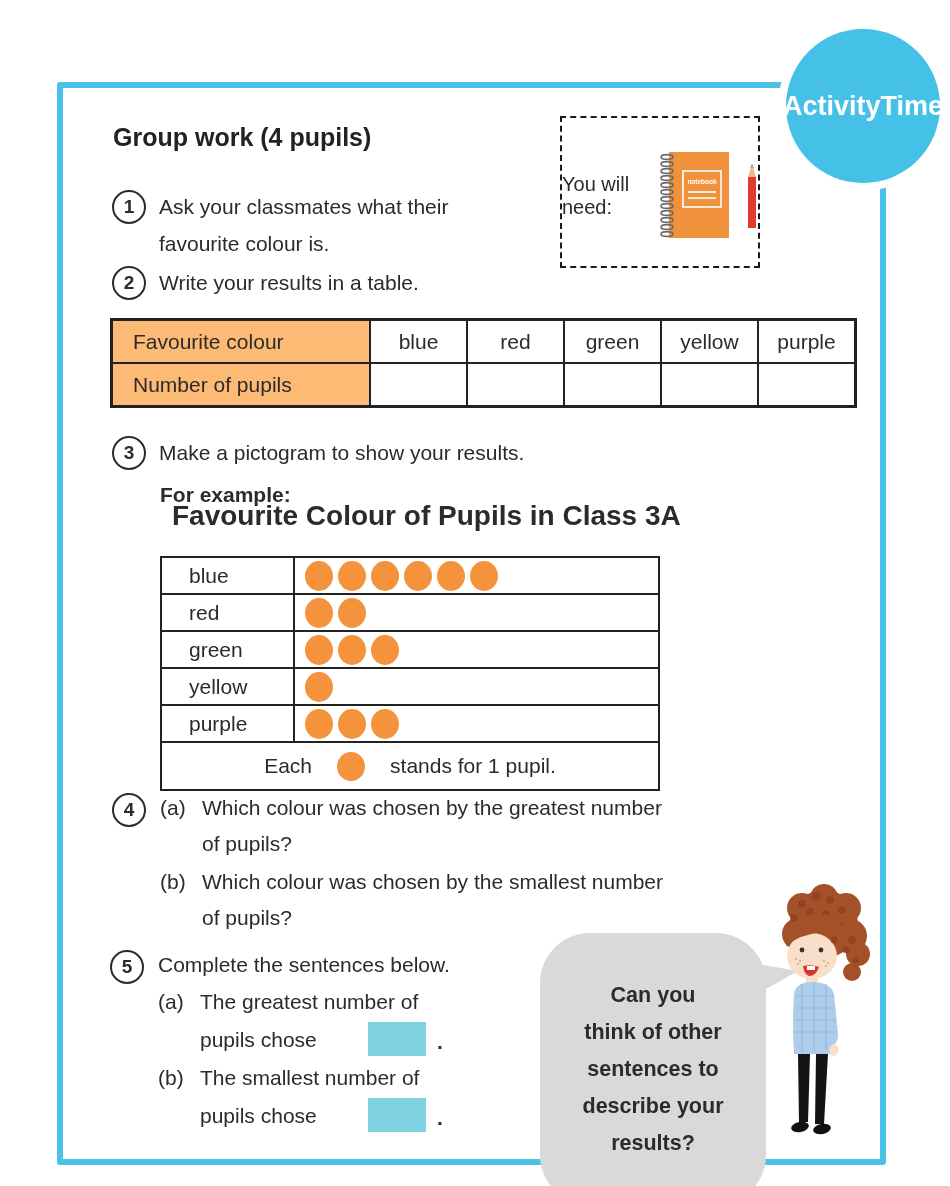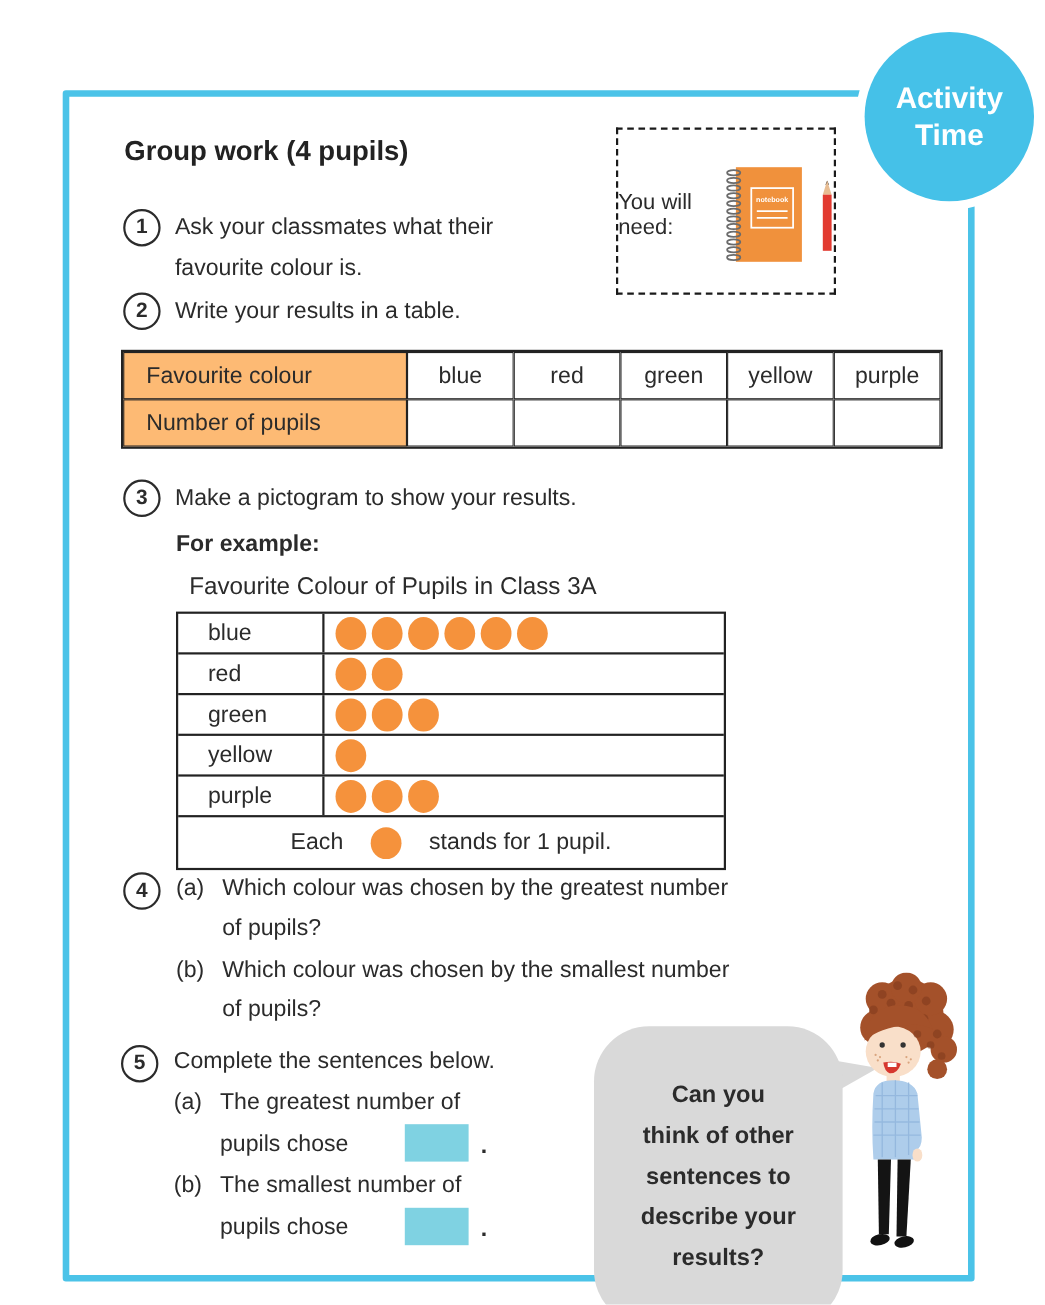--- a/index.html
+++ b/index.html
@@ -4,21 +4,21 @@
 <style>
   * { margin:0; padding:0; box-sizing:border-box; }
   body { background:#fff; font-family:"Liberation Sans","DejaVu Sans",sans-serif; }
   .page { position:relative; width:950px; height:1186px; background:#fff; overflow:hidden; color:#2b2b2b; }
 
   
   .frame { position:absolute; left:57px; top:82px; width:829px; height:1083px;
            border:6px solid #4BC3E8; border-radius:3px; background:#fff; }
   .badge { position:absolute; left:786px; top:29px; width:154px; height:154px; border-radius:50%;
            background:#45C1E8; box-shadow:0 0 0 8px #fff; z-index:5;
-           display:flex; flex-direction:column; align-items:center; justify-content:center;
+           display:flex; flex-direction:row; align-items:center; justify-content:center;
            color:#fff; font-weight:bold; font-size:27px; line-height:34px; text-align:center; }
 
   .abs { position:absolute; }
   .body-text { font-size:21px; line-height:37px; color:#2b2b2b; }
 
   h1.heading { position:absolute; left:113px; top:123px; font-size:25px; font-weight:bold; color:#222; }
 
   
   .numcircle { width:34px; height:34px; border:2.5px solid #2b2b2b; border-radius:50%;
                display:flex; align-items:center; justify-content:center;
@@ -35,21 +35,21 @@
 
   
   .rtable { position:absolute; left:110px; top:318px; border:2.5px solid #222;
             display:grid; grid-template-columns:258px repeat(5, 97px); }
   .rtable .cell { border:1.25px solid #222; height:43px; display:flex; align-items:center;
                   justify-content:center; font-size:21px; background:#fff; }
   .rtable .labelcell { background:#fdba74; justify-content:flex-start; padding-left:20px; font-weight:normal; }
 
   
   .ex-label { position:absolute; left:160px; top:483px; font-size:21px; font-weight:bold; }
-  .pg-title { position:absolute; left:172px; top:520px; font-size:22px; font-weight:normal; }
+  .pg-title { position:absolute; left:172px; top:500px; font-size:28px; font-weight:bold; }
   .ptable { position:absolute; left:160px; top:556px; width:500px; border:2.5px solid #222; background:#fff; }
   .prow { display:flex; height:37px; border-bottom:2px solid #222; }
   .prow .plabel { width:133px; border-right:2px solid #222; display:flex; align-items:center;
                   padding-left:27px; font-size:21px; }
   .prow .pdots { flex:1; display:flex; align-items:center; padding-left:10px; gap:5px; }
   .dot { width:28px; height:30px; border-radius:50%; background:#F5923C; display:inline-block; flex:0 0 28px; }
   .pfooter { height:46px; display:flex; align-items:center; justify-content:center; gap:25px; font-size:21px; }
   .pfooter .dot { width:27px; height:29px; }
 
   

